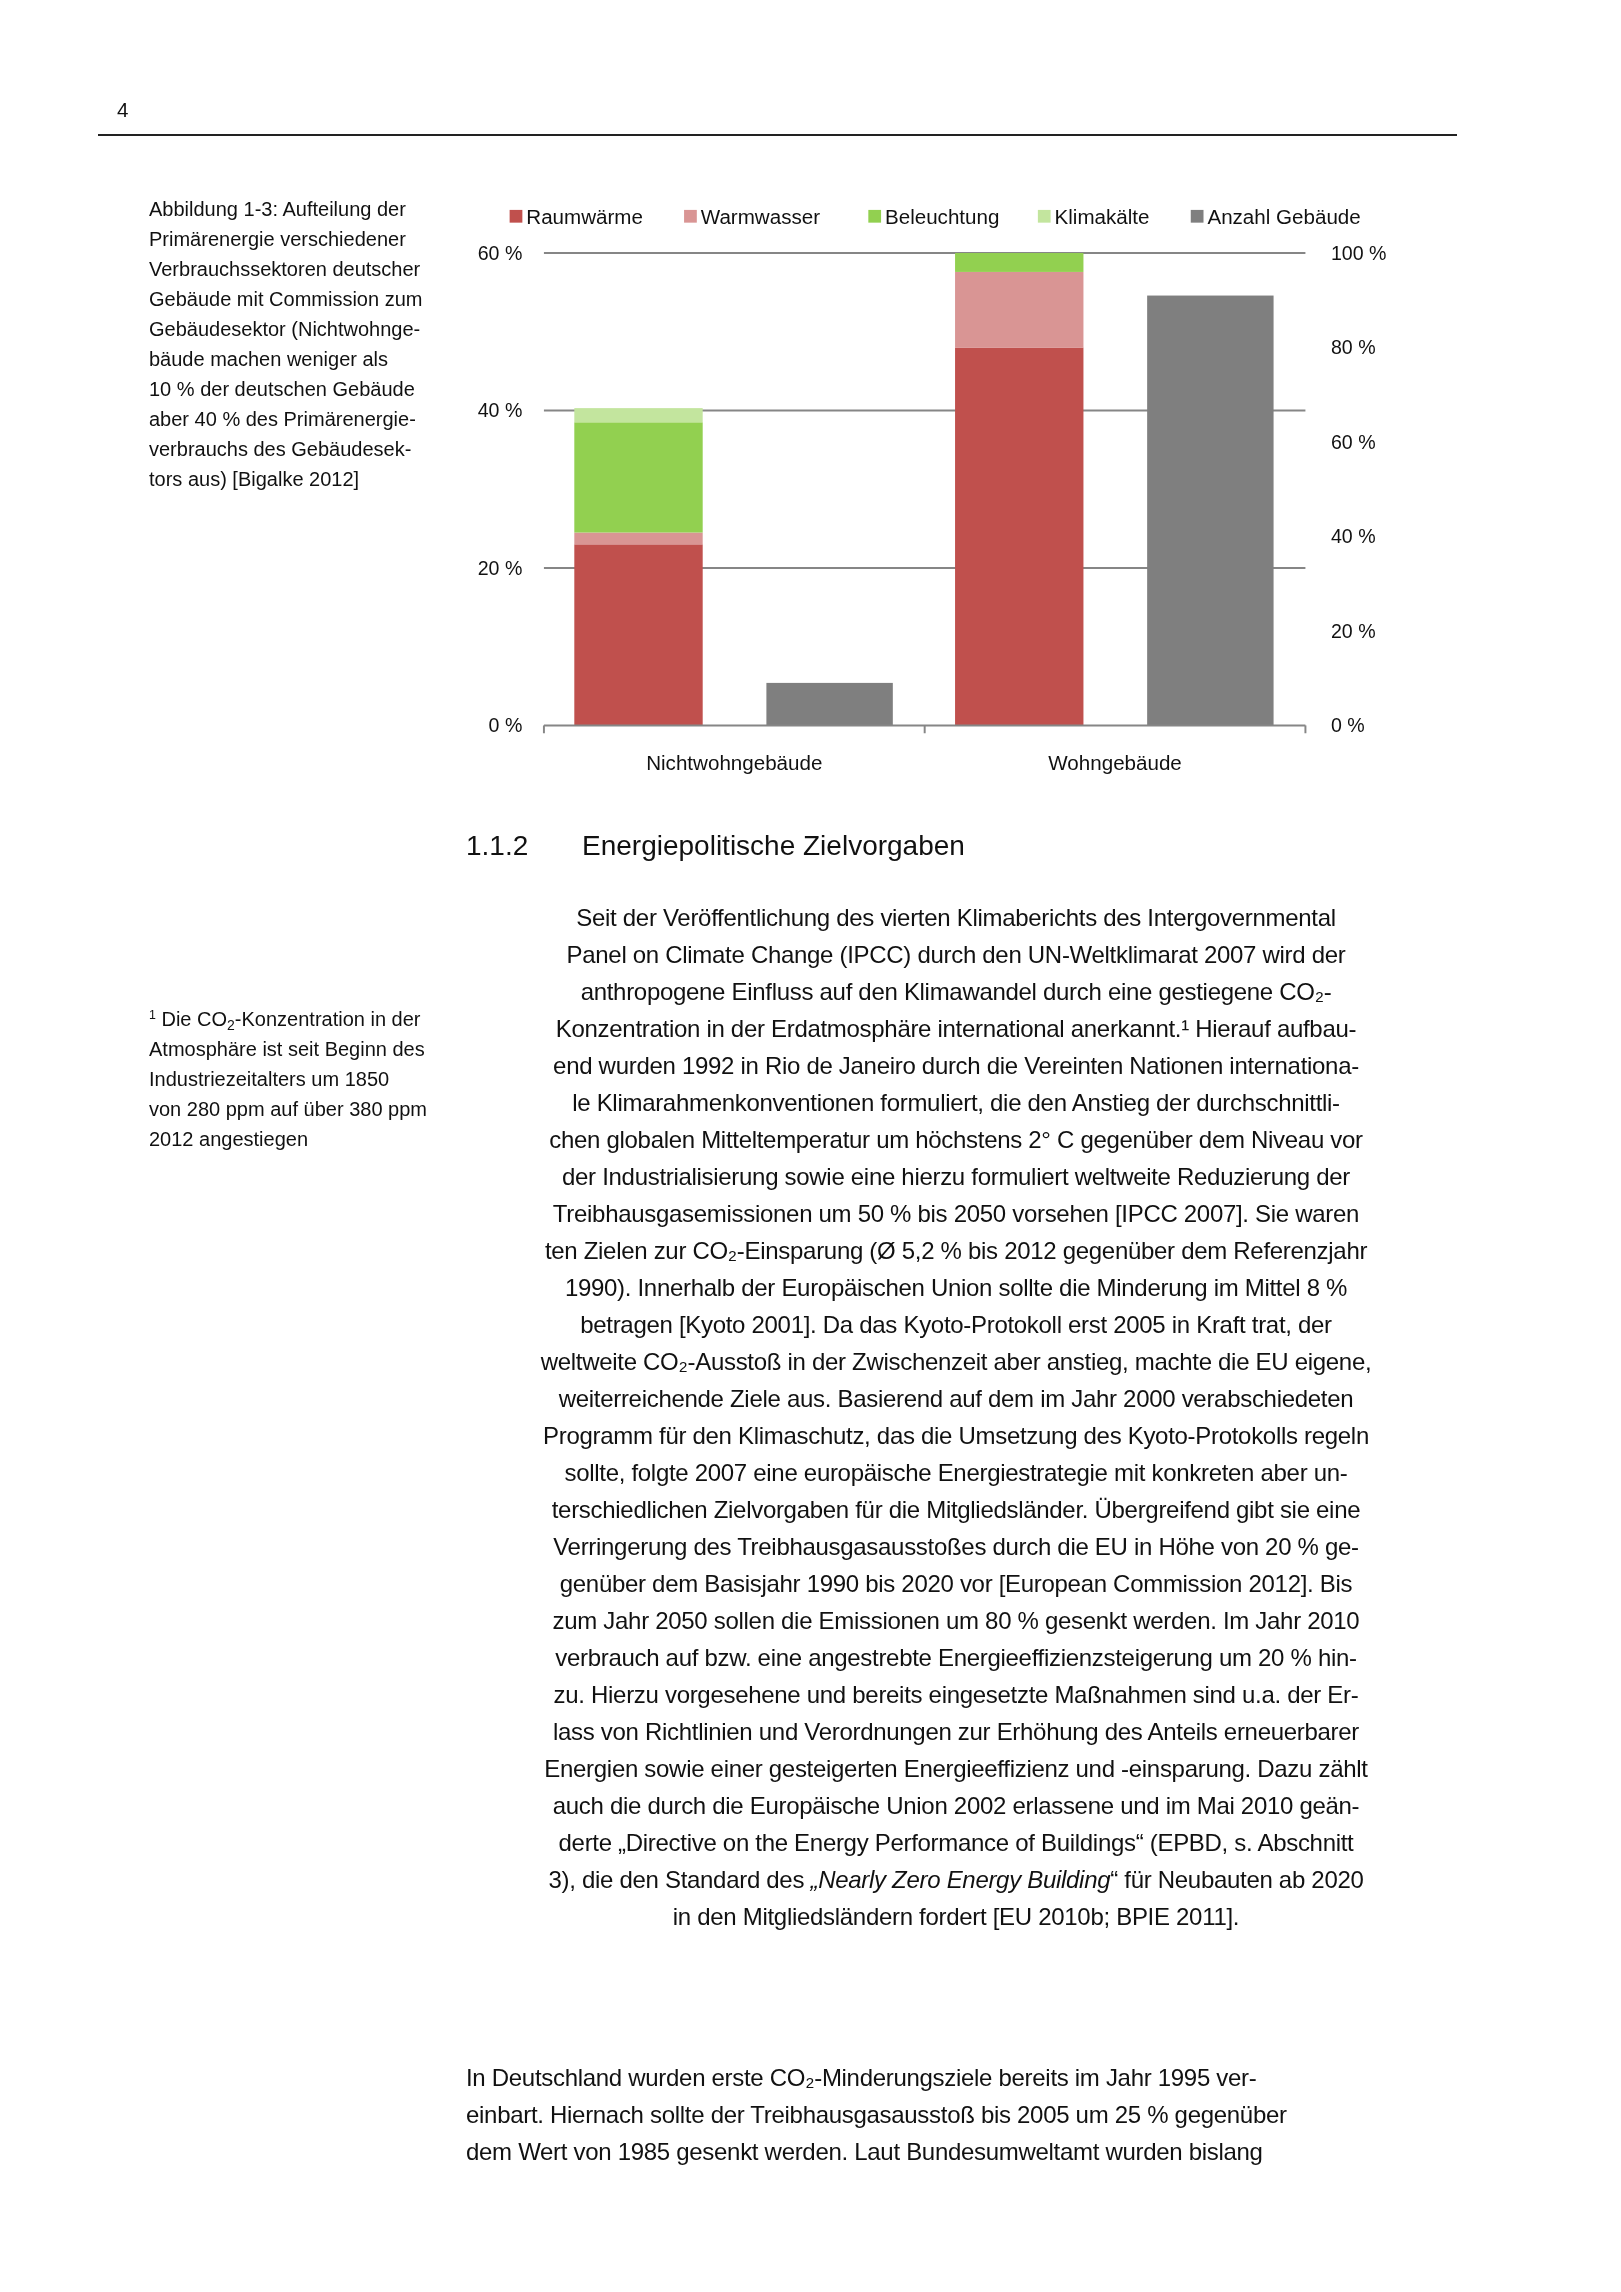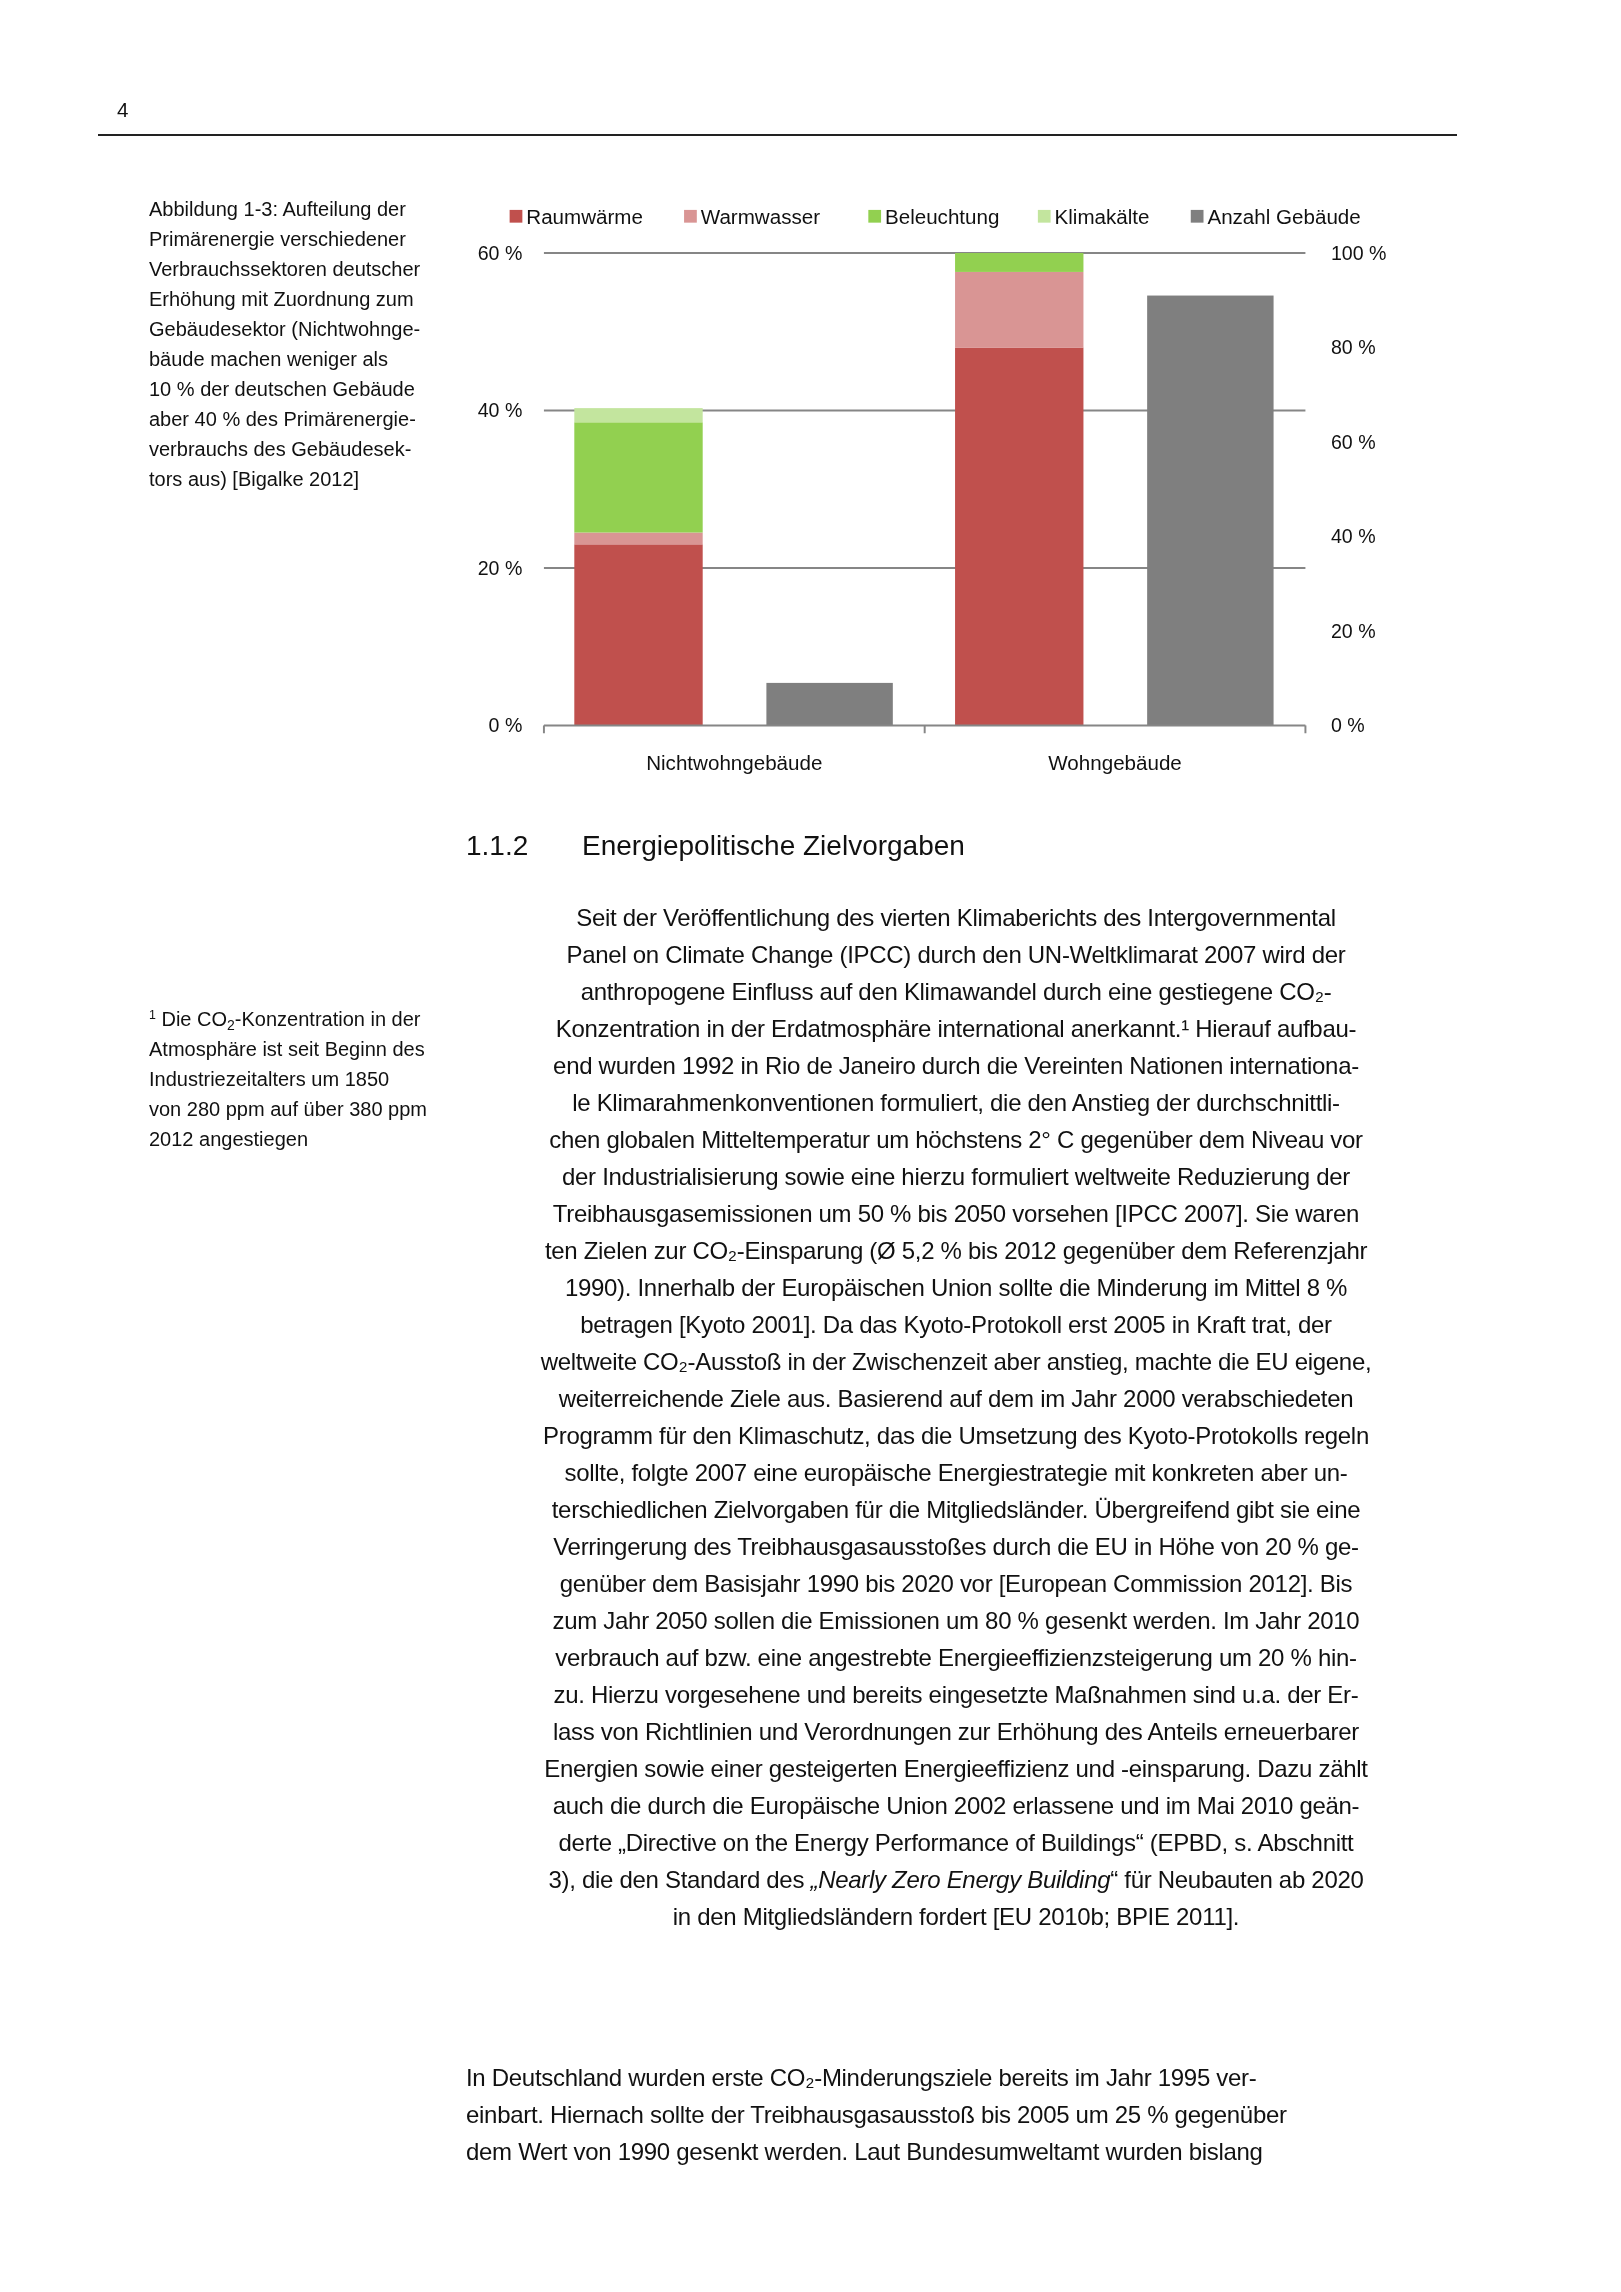--- a/index.html
+++ b/index.html
@@ -31,21 +31,21 @@
 </head>
 <body>
 
 <div id="page-number" class="abs">4</div>
 <div id="header-rule" class="abs"></div>
 
 <div id="caption" class="abs">
   <span class="ln">Abbildung 1-3: Aufteilung der</span>
   <span class="ln">Primärenergie verschiedener</span>
   <span class="ln">Verbrauchssektoren deutscher</span>
-  <span class="ln">Erhöhung mit Zuordnung zum</span>
+  <span class="ln">Gebäude mit Commission zum</span>
   <span class="ln">Gebäudesektor (Nichtwohnge-</span>
   <span class="ln">bäude machen weniger als</span>
   <span class="ln">10 % der deutschen Gebäude</span>
   <span class="ln">aber 40 % des Primärenergie-</span>
   <span class="ln">verbrauchs des Gebäudesek-</span>
   <span class="ln">tors aus) [Bigalke 2012]</span>
 </div>
 
 <svg id="chart" class="abs" xmlns="http://www.w3.org/2000/svg" width="1621" height="804" viewBox="0 0 1654 820">
   <g id="grid-layer">
@@ -133,15 +133,15 @@
     <span class="ln">lass von Richtlinien und Verordnungen zur Erhöhung des Anteils erneuerbarer</span>
     <span class="ln">Energien sowie einer gesteigerten Energieeffizienz und -einsparung. Dazu zählt</span>
     <span class="ln">auch die durch die Europäische Union 2002 erlassene und im Mai 2010 geän-</span>
     <span class="ln">derte „Directive on the Energy Performance of Buildings“ (EPBD, s. Abschnitt</span>
     <span class="ln"><span>3), die den Standard des </span><i>„Nearly Zero Energy Building</i><span>“ für Neubauten ab 2020</span></span>
     <span class="ln">in den Mitgliedsländern fordert [EU 2010b; BPIE 2011].</span>
   </div>
 <div id="para-2" class="para">
     <span class="ln">In Deutschland wurden erste CO₂-Minderungsziele bereits im Jahr 1995 ver-</span>
     <span class="ln">einbart. Hiernach sollte der Treibhausgasausstoß bis 2005 um 25 % gegenüber</span>
-    <span class="ln">dem Wert von 1990 gesenkt werden. Laut Bundesumweltamt wurden bislang</span>
+    <span class="ln">dem Wert von 1985 gesenkt werden. Laut Bundesumweltamt wurden bislang</span>
   </div>
 
 
 </body></html>

